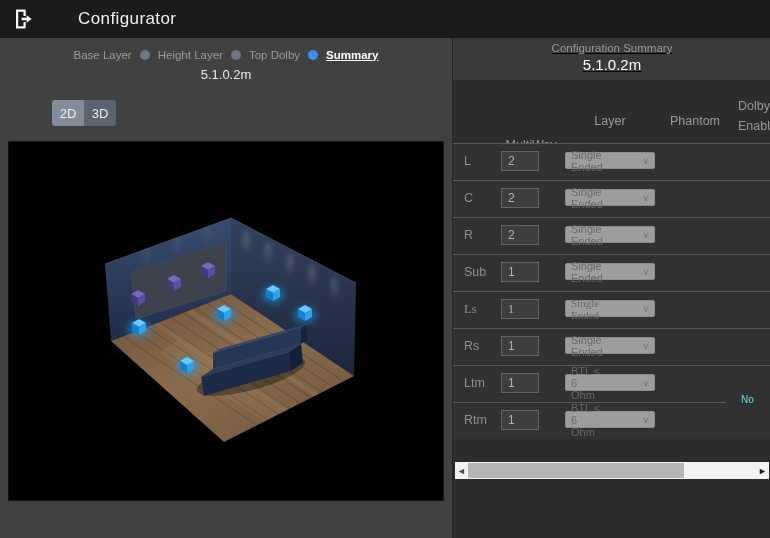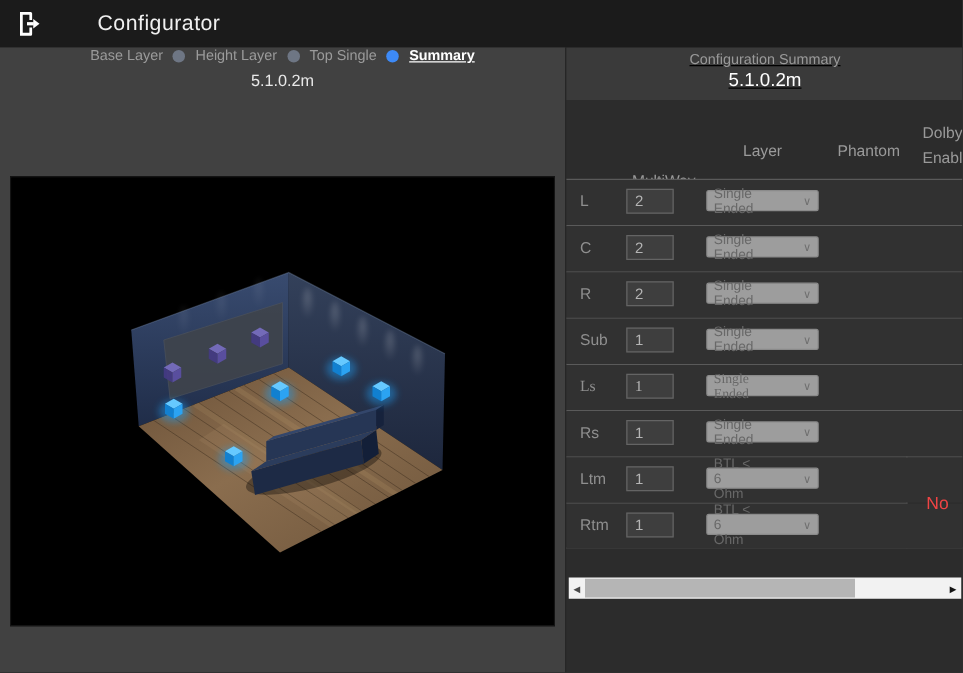--- a/index.html
+++ b/index.html
@@ -7,21 +7,21 @@
        font-family:"Liberation Sans",sans-serif;-webkit-font-smoothing:antialiased;}
 
   
   .topbar{position:absolute;top:0;left:0;width:770px;height:38px;background:#1b1b1b;
           display:flex;align-items:center;text-align:center;}
   .logo{margin-left:13px;width:22px;height:22px;flex:none;}
   .topbar-title{margin-left:43px;color:#f0f0f0;font-size:17px;font-weight:400;letter-spacing:.4px;}
 
   
   .left-panel{position:absolute;top:38px;left:0;width:452px;height:500px;background:#414141;}
-  .stepper{display:flex;justify-content:center;align-items:center;gap:8px;padding-top:1px;
+  .stepper{display:flex;justify-content:center;align-items:center;gap:8px;padding-top:11px;
            font-size:11.5px;color:#9b9b9b;}
   .step{display:flex;align-items:center;gap:8px;cursor:pointer;}
   .dot{width:10px;height:10px;border-radius:50%;display:inline-block;}
   .dot.gray{background:#6e7684;}
   .dot.blue{background:#3d8af7;}
   .step-label.active{color:#ffffff;font-weight:bold;text-decoration:underline;}
   .cfg-name{text-align:center;color:#e8e8e8;font-size:13px;margin-top:6px;}
   .view-toggle{position:absolute;left:52px;top:62px;display:flex;}
   .tbtn{width:32px;height:26px;border:none;color:#eef1f5;font-size:13px;font-family:inherit;
         background:#5a6370;cursor:pointer;padding:0;}
@@ -47,21 +47,21 @@
   .sep{position:absolute;left:0;height:1px;background:#5a5a5a;}
   .vsep{position:absolute;left:272px;top:327px;width:1px;height:74px;background:#5a5a5a;}
   .ch{position:absolute;left:11px;top:10px;color:#8f8f8f;font-size:12.5px;}
   .mw{position:absolute;left:48px;top:7px;width:30px;height:18px;background:#3e3e3e;
       border:1px solid #646464;color:#b5b5b5;font-size:12px;padding:0 0 0 6px;font-family:inherit;}
   .sel{position:absolute;left:112px;top:8px;width:90px;height:17px;background:#9d9d9d;
        border:1px solid #8b8b8b;border-radius:2px;color:#686868;font-size:11px;
        display:flex;align-items:center;justify-content:space-between;padding:0 5px;box-sizing:border-box;
        cursor:default;gap:39px;}
   .chev{font-size:9px;color:#6f6f6f;}
-  .no-val{position:absolute;left:288px;top:356px;color:#ef4444;font-size:14px;}
+  .no-val{position:absolute;left:288px;top:356px;color:#5eead4;font-size:10px;}
 
   .hscroll{position:absolute;left:2px;top:424px;width:314px;height:17px;background:#f2f2f2;}
   .sb-btn{position:absolute;top:0;width:13px;height:17px;display:flex;align-items:center;
           justify-content:center;font-size:9px;color:#4a4a4a;cursor:pointer;user-select:none;}
   .sb-btn.right{right:0;color:#141414;}
   .sb-btn.left{left:0;}
   .sb-thumb{position:absolute;left:13px;top:1px;width:216px;height:15px;background:#b5b5b5;cursor:pointer;}
 </style>
 </head>
 <body>
@@ -82,30 +82,34 @@
     <div class="stepper">
       <div class="step">
         <span class="step-label">Base Layer</span>
         <span class="dot gray"></span>
       </div>
       <div class="step">
         <span class="step-label">Height Layer</span>
         <span class="dot gray"></span>
       </div>
       <div class="step">
-        <span class="step-label">Top Single</span>
+        <span class="step-label">Top Dolby</span>
         <span class="dot blue"></span>
       </div>
       <div class="step">
         <span class="step-label active">Summary</span>
       </div>
     </div>
 
     <div class="cfg-name">5.1.0.2m</div>
 
+    <div class="view-toggle">
+      <button class="tbtn active">2D</button>
+      <button class="tbtn">3D</button>
+    </div>
 
     <div class="canvas3d">
       <svg id="scene" width="434" height="358" viewBox="0 0 434 358">
         <defs>
           <linearGradient id="wallL" x1="0" y1="0" x2="0" y2="1">
             <stop offset="0" stop-color="#3d5178"></stop>
               <stop offset="1" stop-color="#22304e"></stop>
           </linearGradient>
           <linearGradient id="wallR" x1="0" y1="0" x2="0" y2="1">
             <stop offset="0" stop-color="#36445f"></stop>

